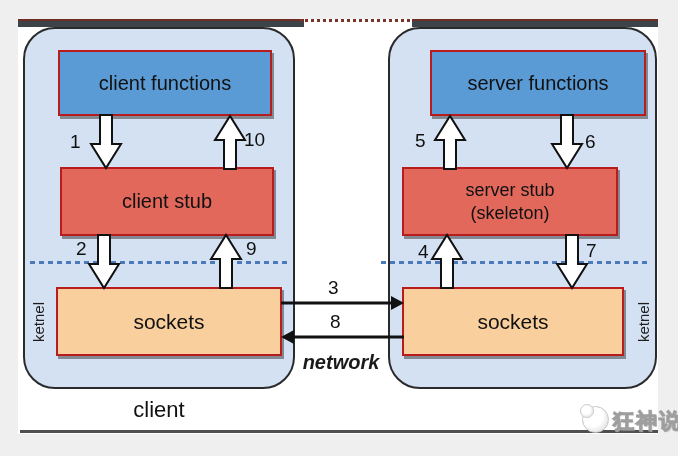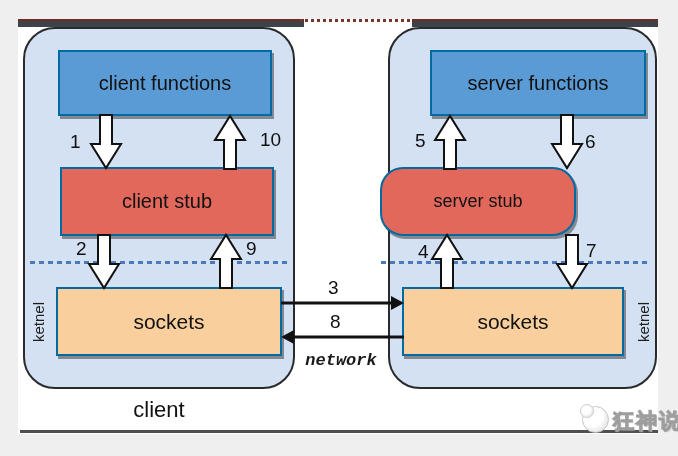--- a/index.html
+++ b/index.html
@@ -21,34 +21,34 @@
   .container{
     position:absolute;width:272px;height:362px;top:27px;
     background:#d3e1f3;border:2px solid #2a2a2a;border-radius:32px;
     box-sizing:border-box;
   }
   .container.client{left:23px;}
   .container.server{left:388px;width:269px;}
 
   .box{
     position:absolute;box-sizing:border-box;
-    border:2px solid #0369a1;
+    border:2px solid #b91c1c;
     box-shadow:2px 3px 0 rgba(30,30,30,0.45);
     display:flex;align-items:center;justify-content:center;
     text-align:center;color:#111;font-size:20px;
   }
   .fill-blue{background:#5b9bd5;}
   .fill-red{background:#e2685c;}
   .fill-peach{background:#f9cf9e;align-items:center;}
 
   .b-cfun{left:58px;top:50px;width:214px;height:66px;}
   .b-cstub{left:60px;top:167px;width:214px;height:69px;}
   .b-csock{left:56px;top:287px;width:226px;height:69px;font-size:21px;}
   .b-sfun{left:402px;top:50px;width:216px;height:66px;margin-left:28px;}
-  .b-sstub{left:380px;top:167px;width:196px;height:69px;font-size:18px;line-height:1.25;border-radius:23px;}
+  .b-sstub{left:402px;top:167px;width:216px;height:69px;font-size:18px;line-height:1.25;}
   .b-ssock{left:402px;top:287px;width:222px;height:69px;font-size:21px;}
 
   .dashed{
     position:absolute;top:261px;height:3px;
     background:repeating-linear-gradient(90deg,#4b79ba 0 5px,rgba(0,0,0,0) 5px 9px);
   }
   .dash-client{left:30px;width:258px;}
   .dash-server{left:381px;width:270px;}
 
   .varrow{position:absolute;width:34px;height:56px;}
@@ -60,33 +60,33 @@
   .a6{left:550px;top:114px;}
   .a4{left:430px;top:233px;}
   .a7{left:555px;top:234px;}
 
   .harrow{position:absolute;width:124px;height:18px;}
   .a3{left:281px;top:294px;}
   .a8{left:280px;top:328px;}
 
   .num{position:absolute;font-size:19px;color:#111;}
   .n1{left:70px;top:131px;}
-  .n10{left:260px;top:129px;}
+  .n10{left:244px;top:129px;}
   .n2{left:76px;top:238px;}
   .n9{left:246px;top:238px;}
   .n5{left:415px;top:130px;}
   .n6{left:585px;top:131px;}
   .n4{left:418px;top:241px;}
   .n7{left:586px;top:240px;}
   .n3{left:328px;top:277px;}
   .n8{left:330px;top:311px;}
 
   .network{
     position:absolute;left:295px;top:351px;width:92px;
-    font-style:italic;font-weight:bold;font-size:17px;color:#1a1a1a;text-align:center;font-family:Liberation Mono, monospace;
+    font-style:italic;font-weight:bold;font-size:20px;color:#1a1a1a;text-align:center;
   }
 
   .side-label{
     position:absolute;width:60px;height:20px;
     font-size:15px;color:#1d1d1d;text-align:center;
     transform:rotate(-90deg);
   }
   .side-left{left:10px;top:312px;}
   .side-right{left:615px;top:312px;}
 
@@ -142,20 +142,21 @@
   <div class="box fill-peach b-csock">
     <span>sockets</span>
   </div>
 
   <div class="box fill-blue b-sfun">
     <span>server functions</span>
   </div>
   <div class="box fill-red b-sstub">
     <span>
       <span>server stub</span><br>
+      <span>(skeleton)</span>
     </span>
   </div>
   <div class="box fill-peach b-ssock">
     <span>sockets</span>
   </div>
 
   <svg class="varrow a1" viewBox="0 0 34 56">
     <polygon points="11,1 23,1 23,30 32,30 17,54 2,30 11,30" fill="#ffffff" stroke="#111" stroke-width="2"></polygon>
   </svg>
   <svg class="varrow a10" viewBox="0 0 34 56">

